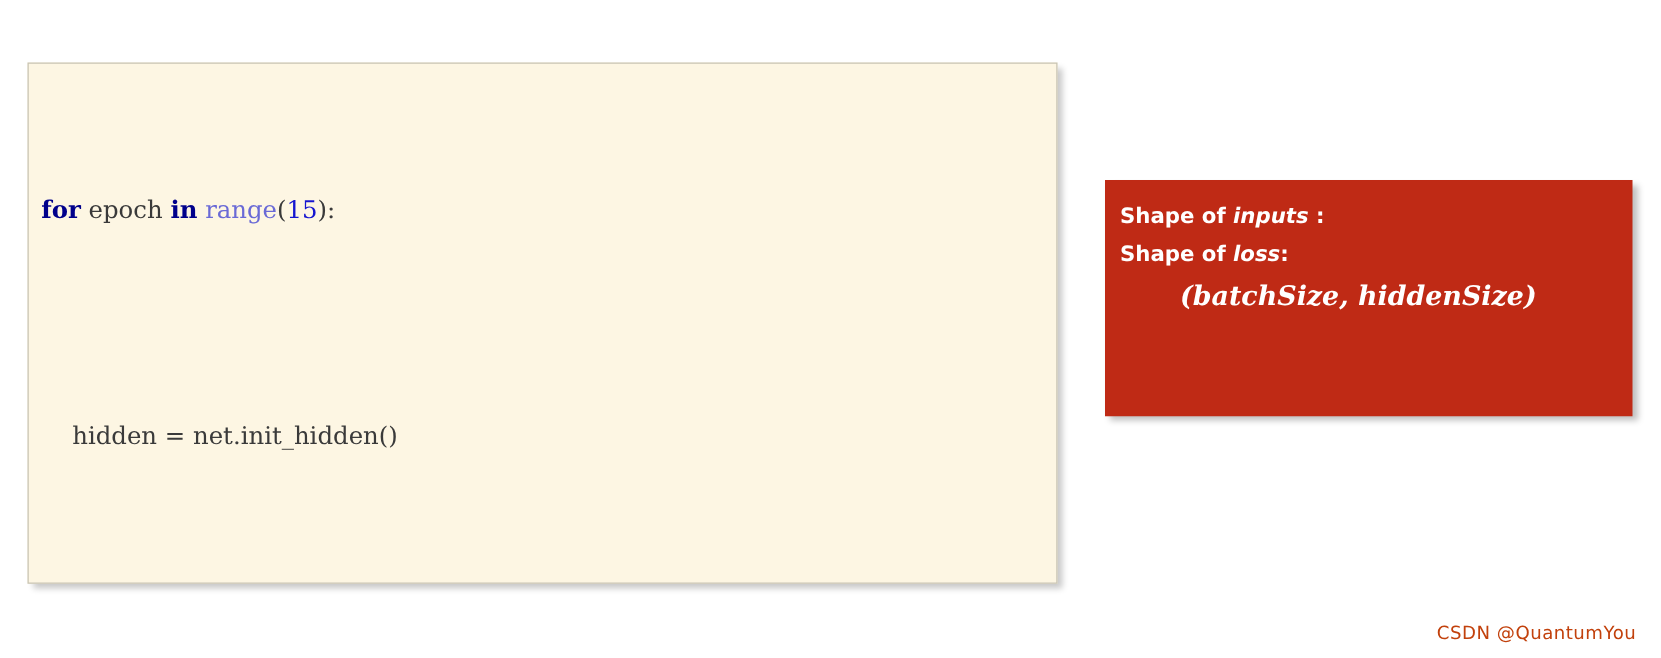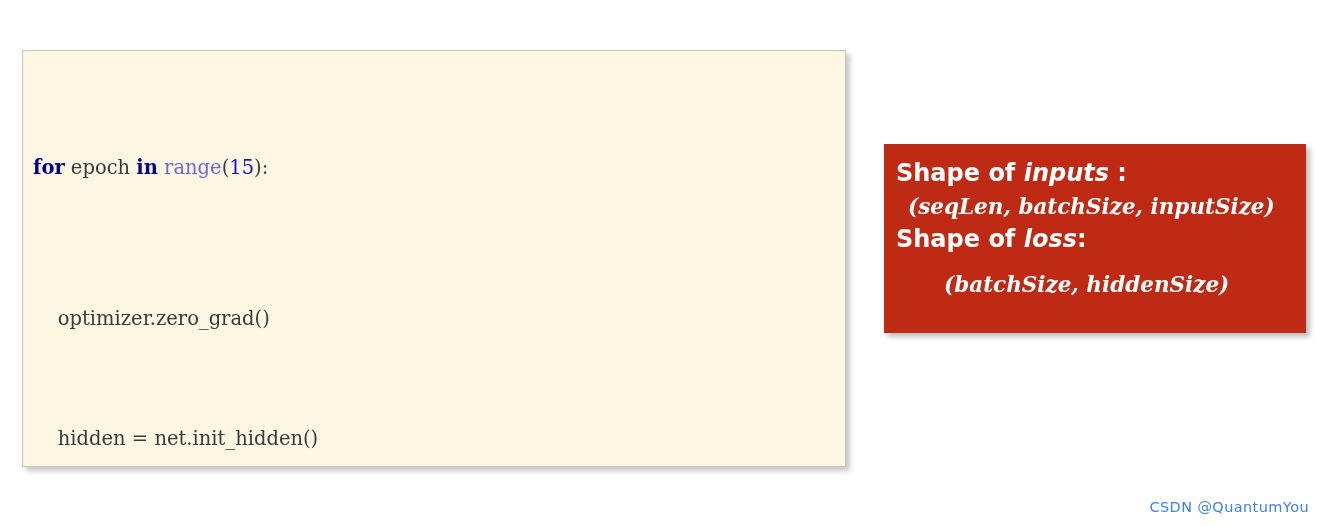--- a/index.html
+++ b/index.html
@@ -62,58 +62,57 @@
     padding: 14px 0 0 12px;
   }
   .note-line {
     display: block;
     color: #ffffff;
     white-space: pre;
   }
   .note-head {
     font-family: "DejaVu Sans", "Liberation Sans", sans-serif;
     font-weight: bold;
-    font-size: 24px;
+    font-size: 17px;
     line-height: 31px;
   }
   .note-head .ital {
     font-style: italic;
   }
   .note-tuple {
     font-family: "DejaVu Serif", "Liberation Serif", serif;
     font-weight: bold;
     font-style: italic;
     font-size: 21.5px;
     line-height: 35px;
   }
   .indent1 { padding-left: 12px; }
-  .indent2 { padding-left: 48px; margin-top: 12px; }
+  .indent2 { padding-left: 48px; }
 
   
   #watermark {
     position: absolute;
     right: 20px;
     bottom: 11px;
-    color: #3b82f6;
+    color: #c2410c;
     font-family: "DejaVu Sans", "Liberation Sans", sans-serif;
     font-size: 14.5px;
     letter-spacing: 0.4px;
     white-space: pre;
   }
 </style>
 </head>
 <body>
 
 <div id="code-card">
   <div id="code-body">
 
     <span class="ln"><span class="kw">for</span><span class="name"> epoch </span><span class="kw">in</span><span class="name"> </span><span class="bi">range</span><span class="op">(</span><span class="num">15</span><span class="op">):</span></span>
 
 
-    <span class="ln"><span class="name">    optimizer.zero_grad()</span></span>
 
     <span class="ln"><span class="name">    hidden = net.init_hidden()</span></span>
 
     
 
     
 
     
 
     
@@ -127,20 +126,19 @@
     
 
     
 
   </div>
 </div>
 
 <div id="shape-note">
   <span class="note-line note-head"><span>Shape of </span><span class="ital">inputs</span><span> :</span></span>
 
-  <span class="note-line note-tuple indent1">(seqLen, batchSize, inputSize)</span>
 
   <span class="note-line note-head"><span>Shape of </span><span class="ital">loss</span><span>:</span></span>
 
   <span class="note-line note-tuple indent2">(batchSize, hiddenSize)</span>
 </div>
 
 <div id="watermark">CSDN @QuantumYou</div>
 
 </body></html>

